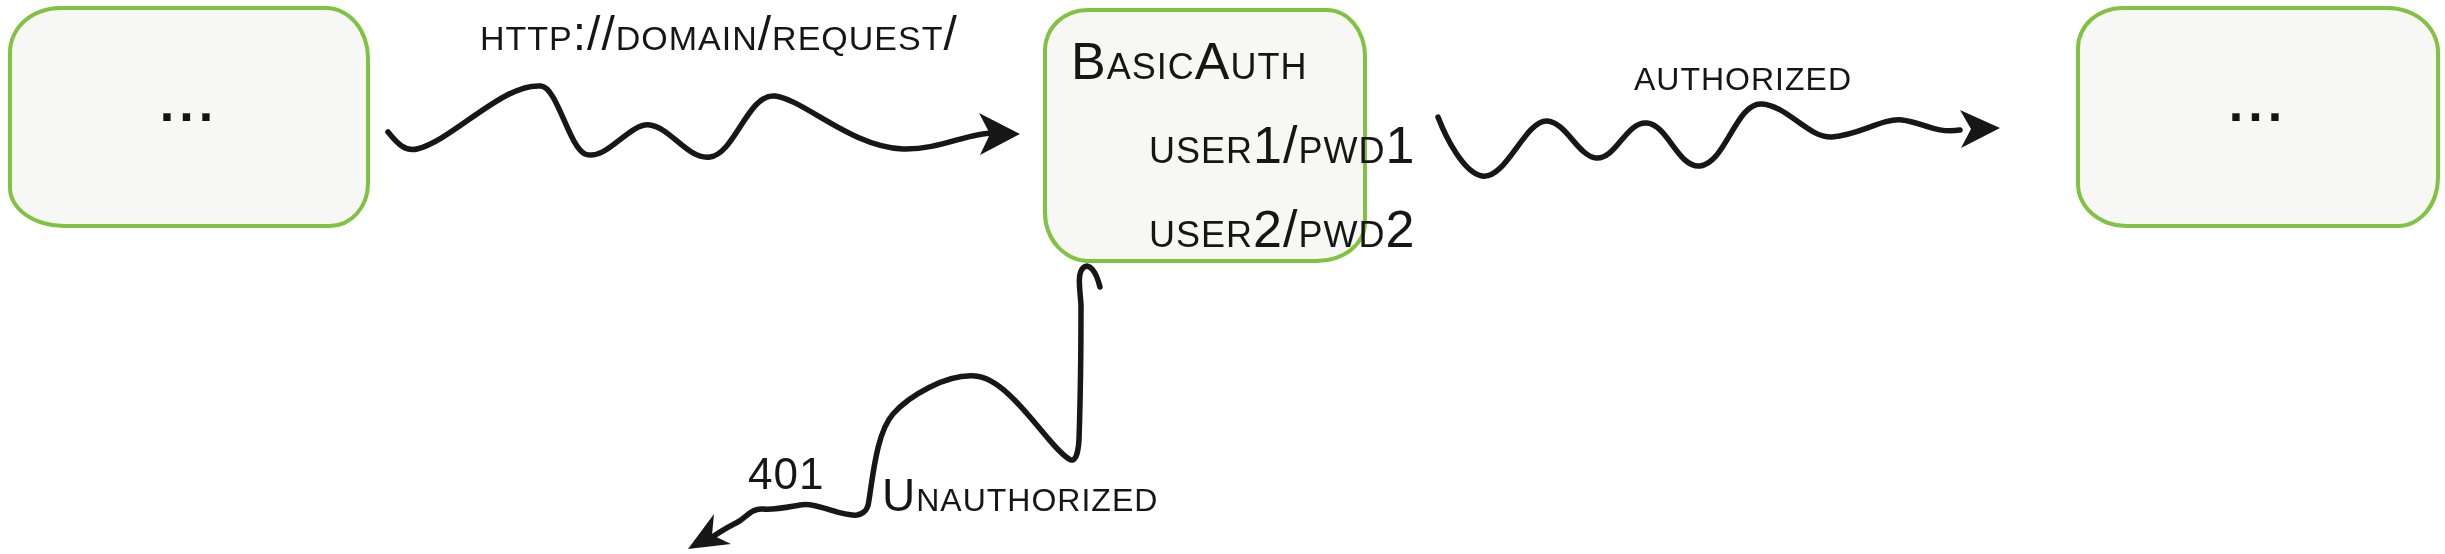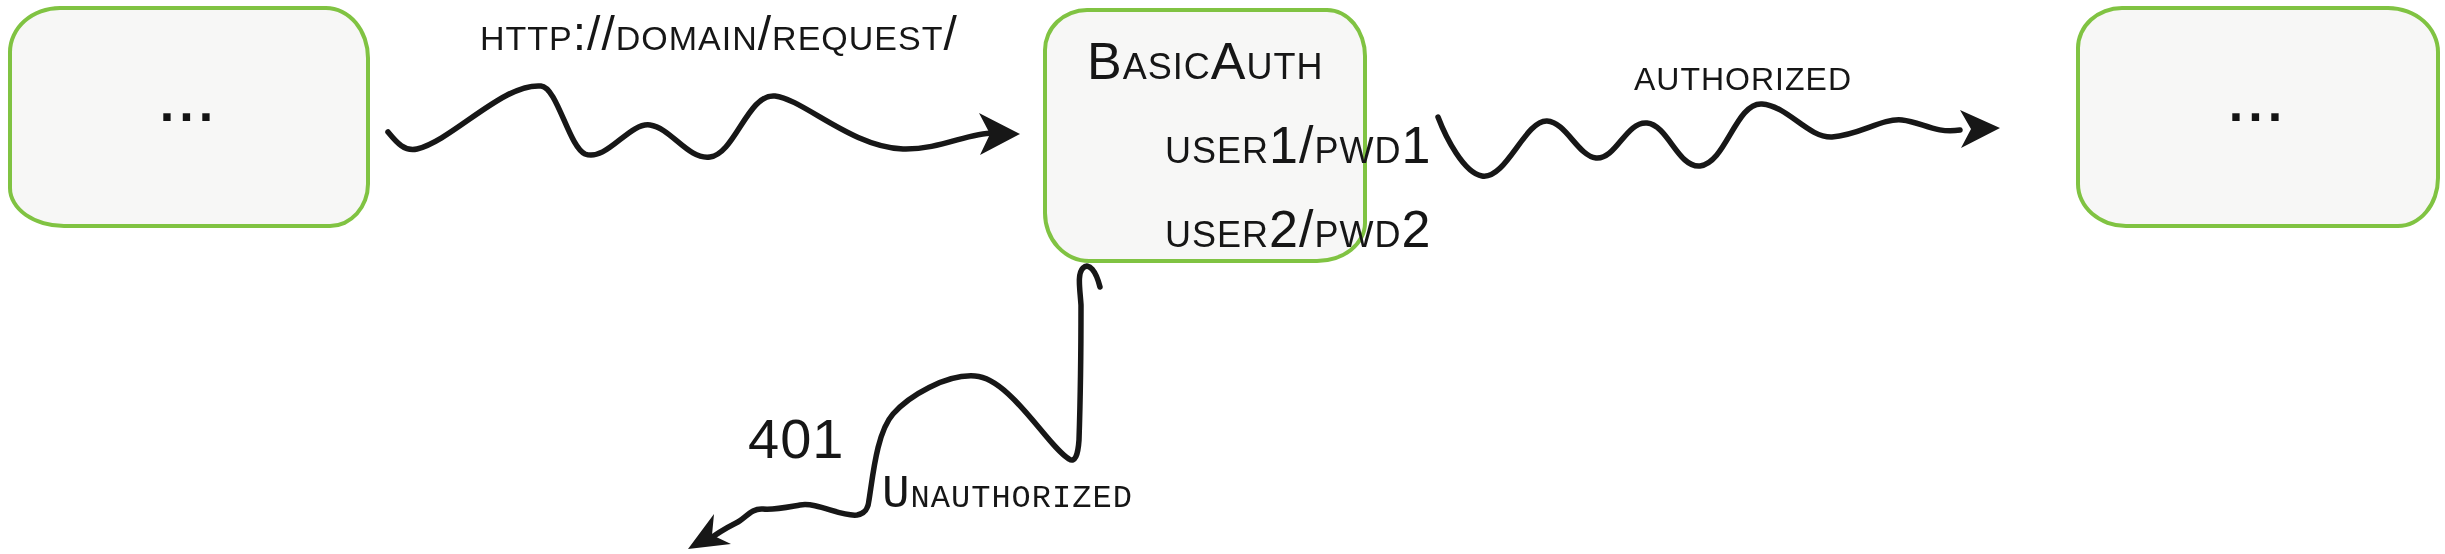--- a/index.html
+++ b/index.html
@@ -24,21 +24,20 @@
     display:flex;align-items:center;justify-content:center;
   }
   .box-right{
     left:2076px;top:6px;width:364px;height:222px;
     border-radius:46px 52px 42px 50px / 42px 46px 50px 44px;
     display:flex;align-items:center;justify-content:center;
   }
   .box-mid{
     left:1043px;top:8px;width:324px;height:255px;
     border-radius:44px 40px 50px 46px / 42px 48px 40px 50px;
-    padding-left:16px;
   }
   .dots{
     font-size:52px;
     font-weight:bold;
     letter-spacing:5px;
     line-height:1;
     transform:translateY(-14px); 
     color:#141414;
   }
   .box-text{
@@ -55,22 +54,22 @@
   .label{
     position:absolute;
     font-variant:small-caps;
     white-space:nowrap;
     color:#161616;
     letter-spacing:1px;
     line-height:1.1;
   }
   .lbl-request{left:480px;top:8px;font-size:48px;}
   .lbl-authorized{left:1634px;top:50px;font-size:45px;text-align:center;}
-  .lbl-401{left:748px;top:408px;font-size:56px;}
-  .lbl-unauthorized{left:882px;top:470px;font-size:46px;font-family:Liberation Mono, monospace;}
+  .lbl-401{left:748px;top:450px;font-size:44px;}
+  .lbl-unauthorized{left:882px;top:470px;font-size:46px;}
   
   svg.arrow{position:absolute;overflow:visible;}
   .arrow-request{left:383px;top:75px;width:645px;height:90px;}
   .arrow-authorized{left:1430px;top:88px;width:580px;height:100px;}
   .arrow-unauthorized{left:660px;top:255px;width:450px;height:300px;}
   .arrow .line{
     fill:none;stroke:#171717;stroke-width:5.5;
     stroke-linecap:round;stroke-linejoin:round;
   }
   .arrow .head{fill:#171717;stroke:none;}

